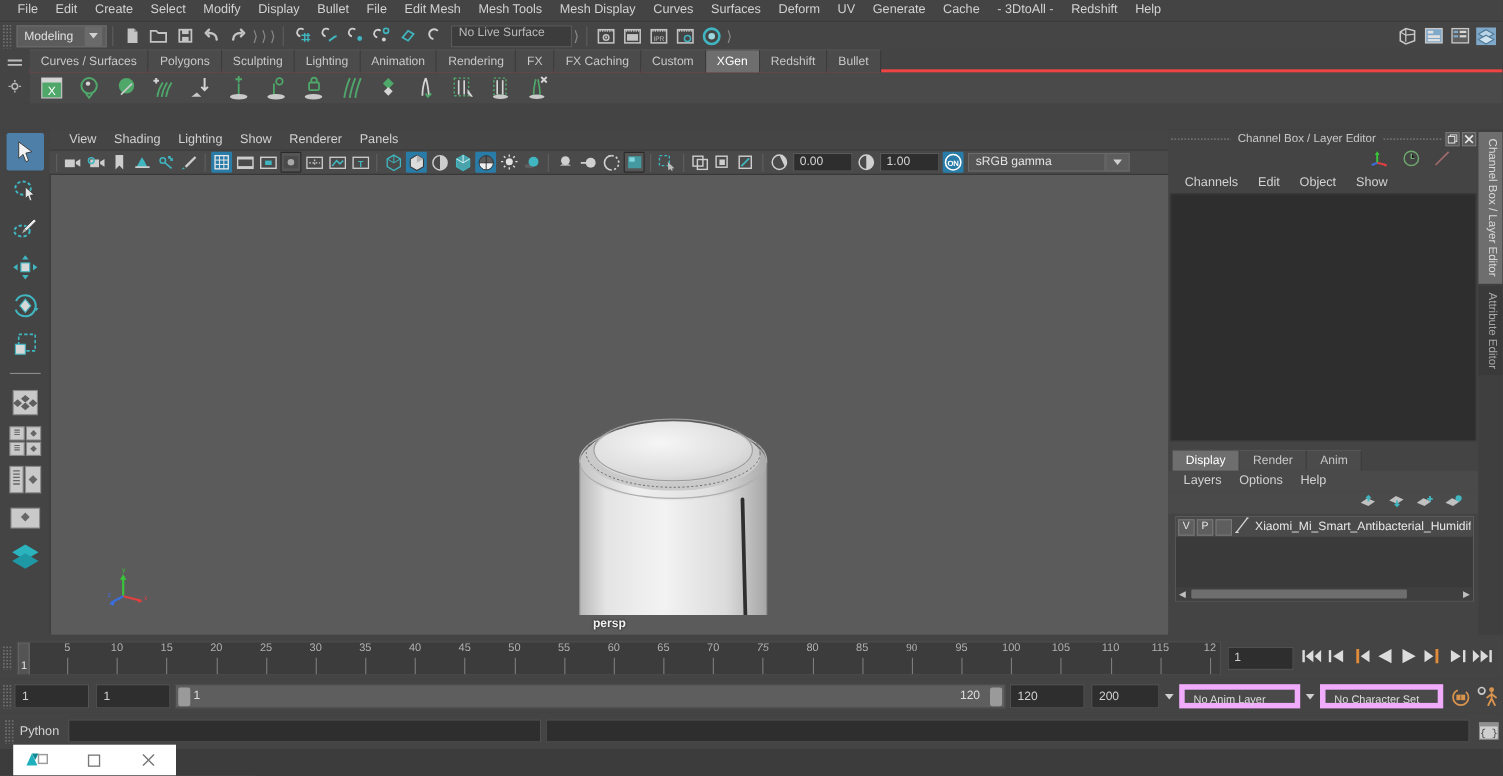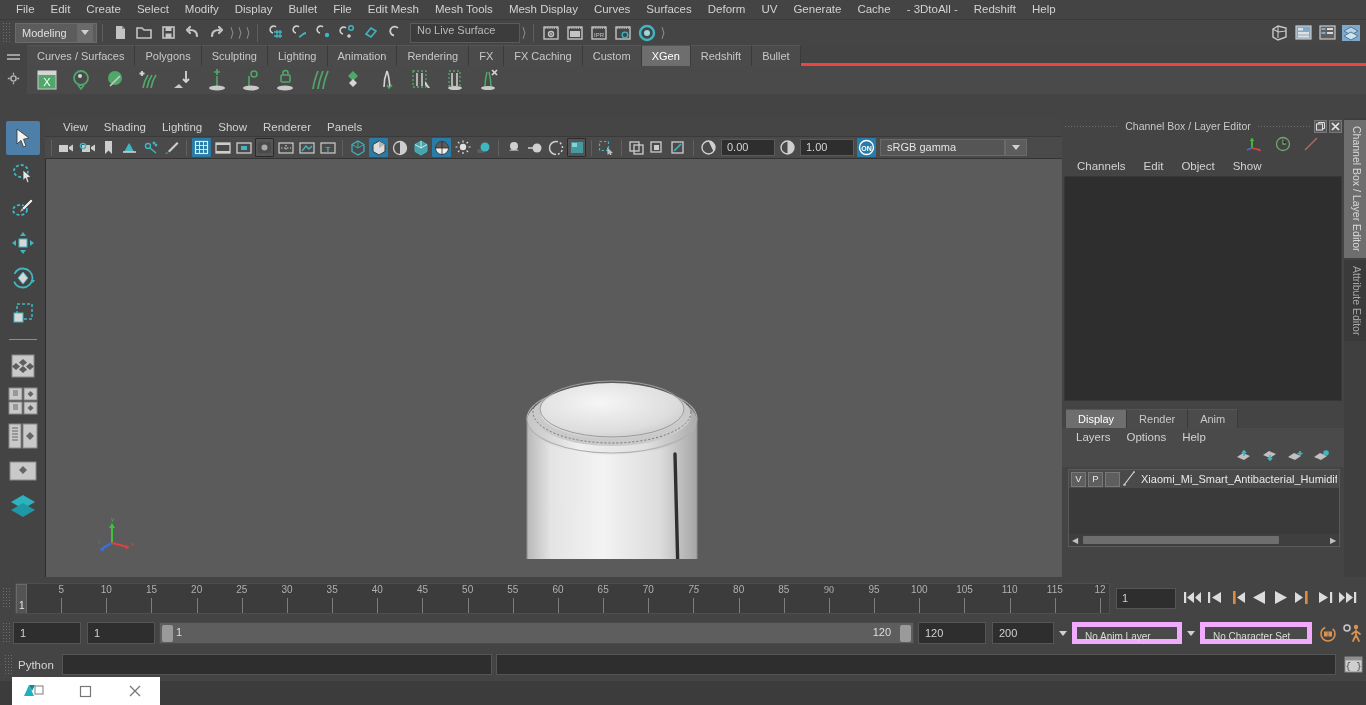--- a/index.html
+++ b/index.html
@@ -987,20 +987,21 @@
             <path d="M14 30 L30 34" stroke="#e04040" stroke-width="2"></path>
             <path d="M32 34.6 l-5 -2.6 l0.6 4z" fill="#e04040"></path>
             <path d="M14 30 L3 36" stroke="#3a6fe0" stroke-width="2"></path>
             <path d="M1 37 l5 -2 l-0.5 3.6z" fill="#3a6fe0"></path>
             <text x="13" y="8" font-size="6" fill="#3bc43b" font-family="Liberation Sans">y</text>
             <text x="33" y="33" font-size="6" fill="#e04040" font-family="Liberation Sans">x</text>
             <text x="0" y="31" font-size="6" fill="#3a6fe0" font-family="Liberation Sans">z</text>
           </svg>
         </div>
 
+        <div class="persp-label">persp</div>
       </div>
     </div>
 
     <div class="rightpanel">
       <div class="rp-inner">
         <div class="rp-title">
           <div class="dotfill"></div>
           <div class="rp-titletext">Channel Box / Layer Editor</div>
           <div class="dotfill"></div>
           <div class="win-btn">

